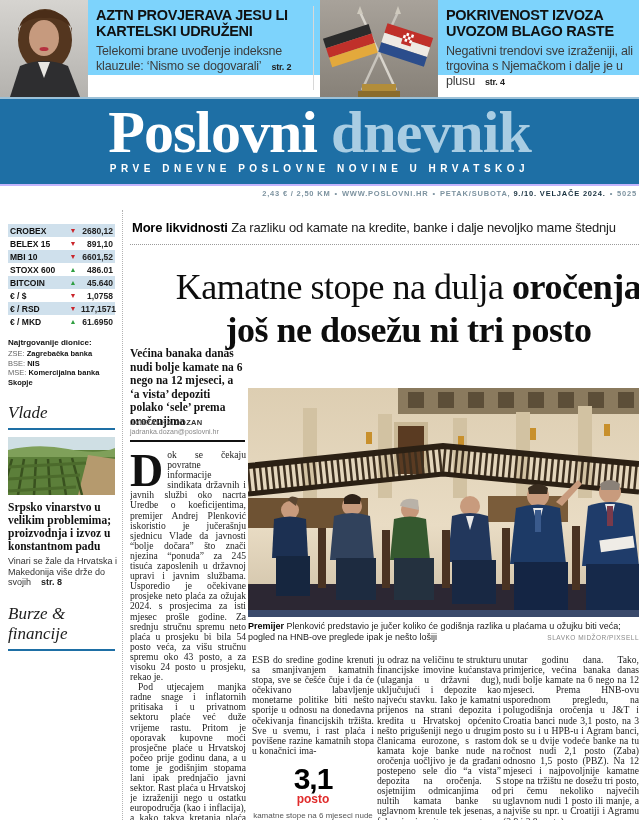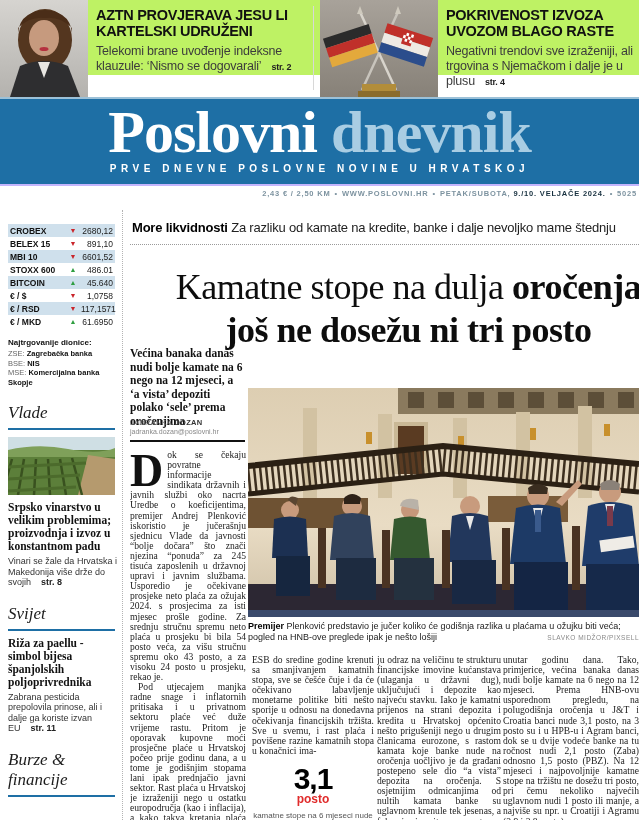--- a/index.html
+++ b/index.html
@@ -1,20 +1,20 @@
 <!DOCTYPE html>
 <html><head>
 <meta charset="utf-8">
 <style>
   html,body{margin:0;padding:0;background:#fff;}
   .page{position:relative;width:639px;height:820px;background:#fff;overflow:hidden;
         font-family:"Liberation Sans",sans-serif;color:#1a1a1a;}
 
   
-  .top-strip{position:absolute;top:0;left:0;width:639px;height:75px;background:#bef264;}
+  .top-strip{position:absolute;top:0;left:0;width:639px;height:75px;background:#7dd3fc;}
   .teaser-photo{position:absolute;top:0;height:97px;overflow:hidden;}
   .photo-left{left:0;width:88px;}
   .photo-right{left:320px;width:118px;}
   .teaser-text{position:absolute;top:7px;}
   .tt-left{left:96px;width:214px;}
   .tt-right{left:446px;width:190px;}
   .teaser-title{margin:0 0 5px 0;font-size:14.5px;line-height:16px;font-weight:bold;
                 letter-spacing:-0.3px;color:#111;}
   .teaser-sub{margin:0;font-size:12.5px;line-height:15px;color:#3c3c3c;letter-spacing:-0.2px;}
   .pageref{font-weight:bold;font-size:9px;color:#222;margin-left:10px;white-space:nowrap;}
@@ -42,21 +42,21 @@
                    font-size:17px;color:#1c1c1c;margin:0;padding-bottom:5px;
                    border-bottom:2px solid #1e6fa5;width:107px;}
   .market{margin-top:14px;}
   .market-table{width:107px;margin-top:6px;}
   .mrow{display:flex;align-items:center;height:13px;font-size:8.5px;}
   .mrow.stripe{background:#cfe0ec;}
   .mname{font-weight:bold;flex:0 0 55px;padding-left:2px;color:#111;}
   .arrow{flex:0 0 16px;text-align:center;font-size:7px;}
   .arrow.down{color:#c9252b;}
   .arrow.up{color:#2f9e41;}
-  .mval{flex:1;text-align:right;padding-right:2px;color:#222;}
+  .mval{flex:1;text-align:right;padding-right:2px;color:#222;font-weight:bold;}
   .most-traded{margin-top:10px;width:107px;}
   .mt-label{font-size:8px;font-weight:bold;margin:0 0 2px 0;color:#111;}
   .mt-row{margin:0;font-size:7.5px;line-height:9.5px;color:#666;}
   .mt-name{font-weight:bold;color:#111;}
   .side-section{margin-top:16px;}
   .side-photo{width:107px;height:58px;margin-top:7px;overflow:hidden;}
   .side-title{font-family:"Liberation Serif",serif;font-weight:bold;font-size:11.5px;
               line-height:13px;margin:6px 0 3px 0;width:109px;color:#111;}
   .side-sub{font-size:9px;line-height:10.5px;color:#333;margin:0;width:109px;}
 
@@ -256,25 +256,20 @@
             <path d="M0 30 L78 26"></path>
               <path d="M0 42 L72 38"></path>
               <path d="M0 54 L68 50"></path>
           </g>
         </svg>
       </div>
       <h3 class="side-title">Srpsko vinarstvo u velikim problemima; proizvodnja i izvoz u konstantnom padu</h3>
       <p class="side-sub"><span>Vinari se žale da Hrvatska i Makedonija više drže do svojih</span><span class="pageref">str. 8</span></p>
     </section>
 
-    <section class="side-section">
-      <h2 class="section-heading">Svijet</h2>
-      <h3 class="side-title">Riža za paellu - simbol bijesa španjolskih poljoprivrednika</h3>
-      <p class="side-sub"><span>Zabrana pesticida prepolovila prinose, ali i dalje ga koriste izvan EU</span><span class="pageref">str. 11</span></p>
-    </section>
 
     <section class="side-section">
       <h2 class="section-heading">Burze &amp; financije</h2>
 
     </section>
 
   </aside>
 
   <main class="main">
 

